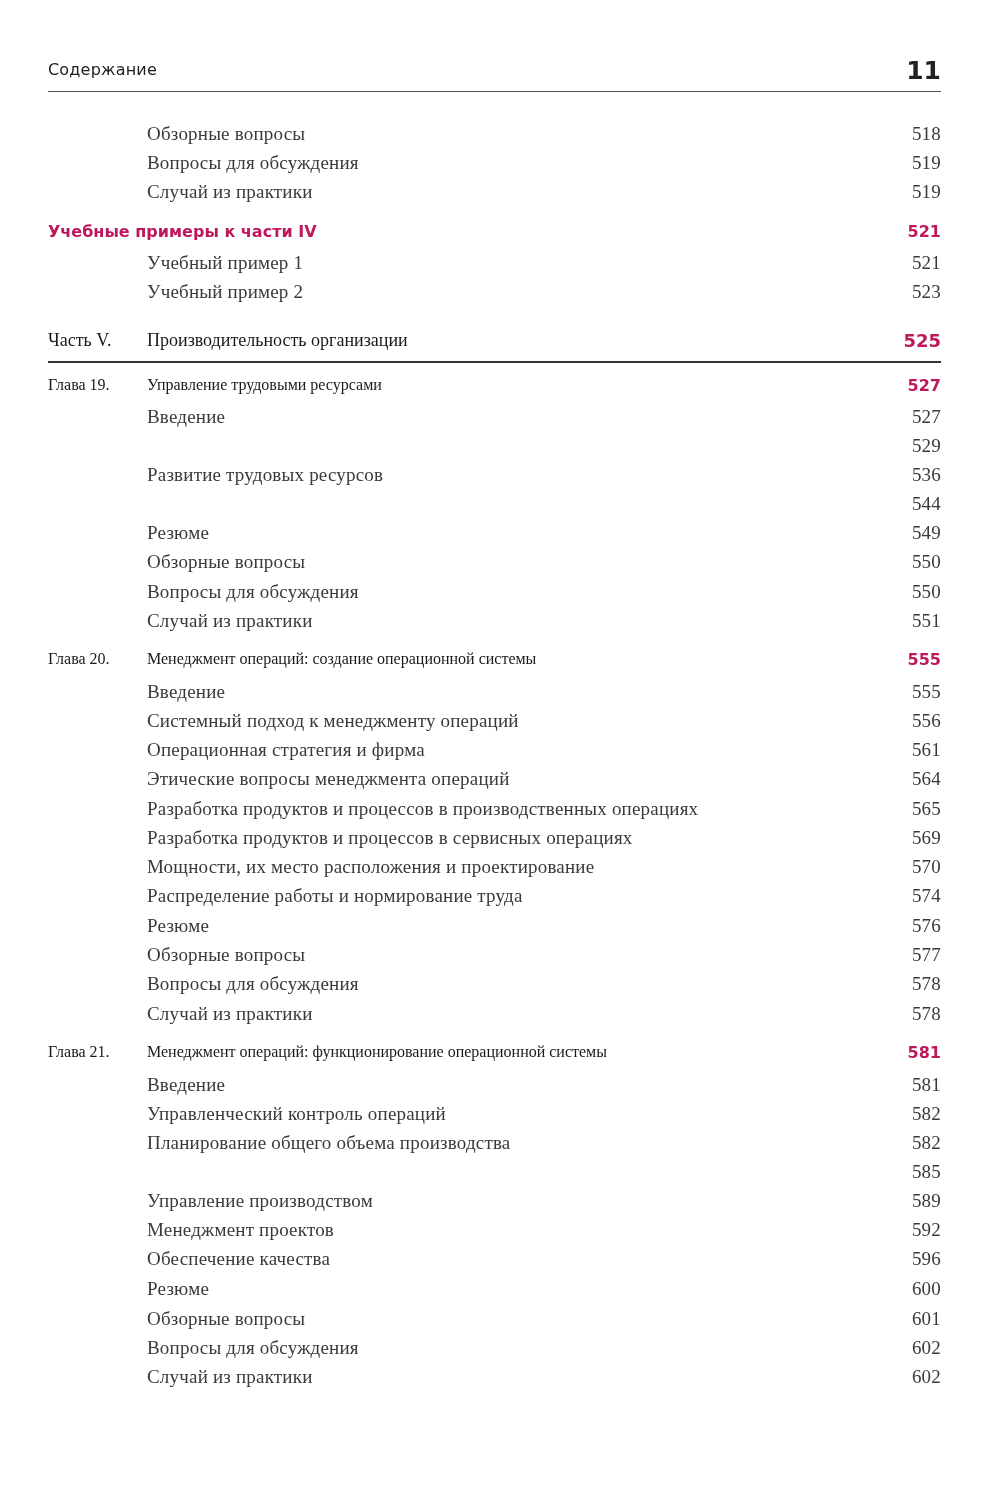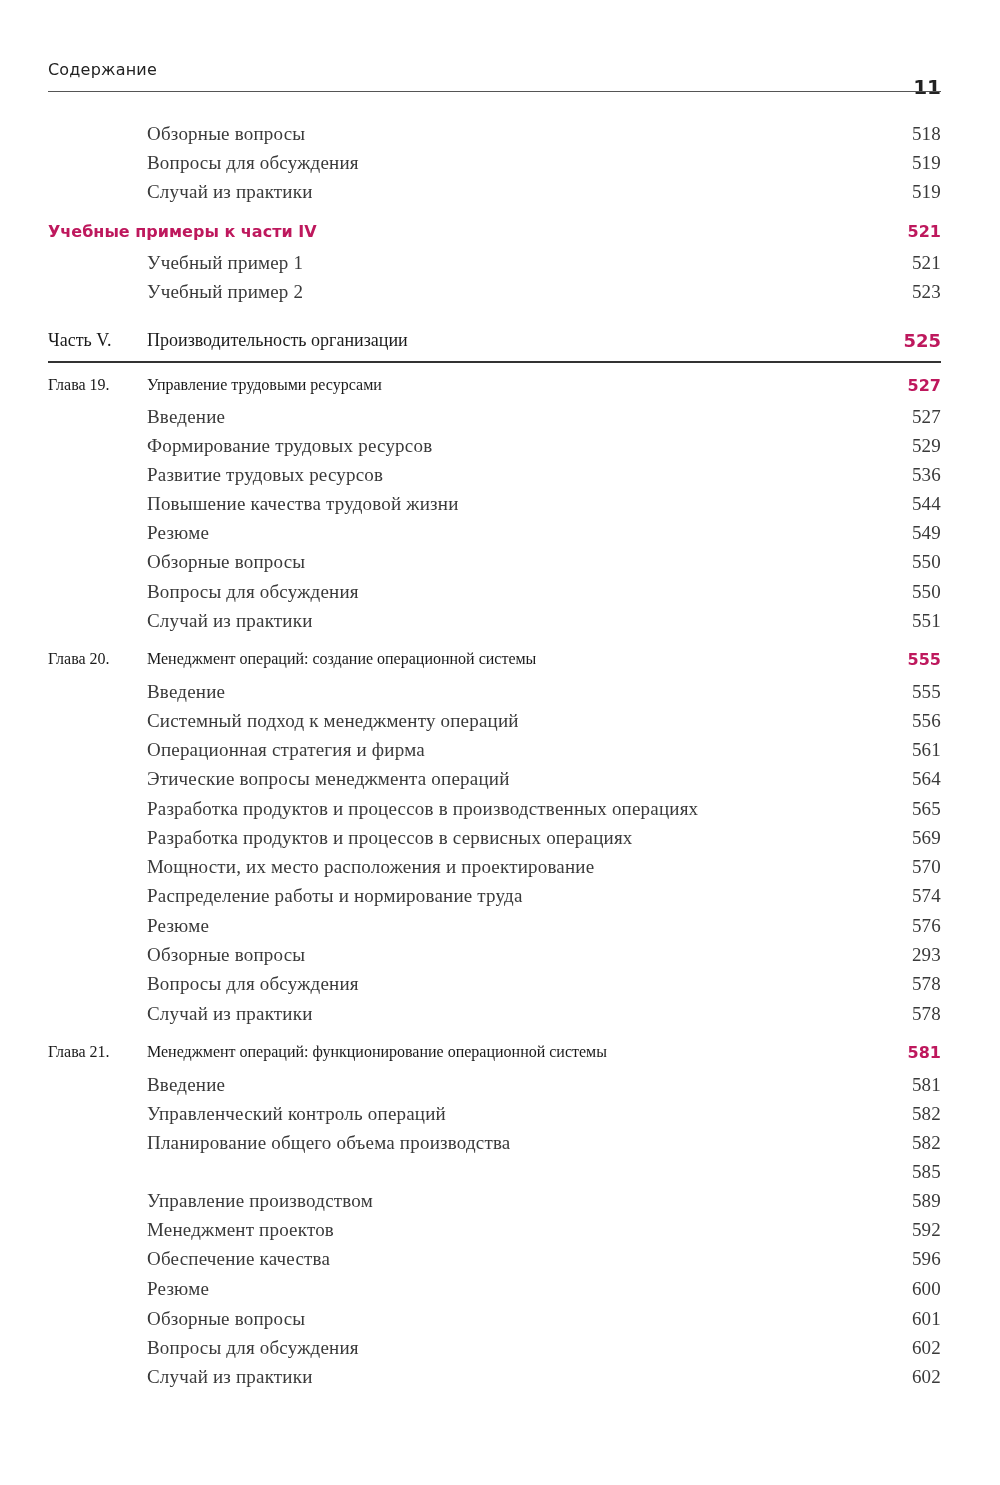--- a/index.html
+++ b/index.html
@@ -34,22 +34,21 @@
       position: absolute;
       left: 0;
       top: 4px;
       letter-spacing: 0.2px;
     }
     .running-head .folio {
       position: absolute;
       right: 0;
       top: 0;
       font-weight: bold;
-      font-size: 20px;
-      margin-top: 19px;
+      font-size: 25px;
     }
     .head-rule {
       position: absolute;
       top: 91px;
       left: 0;
       width: 893px;
       height: 1px;
       background: #555;
     }
     .row {
@@ -155,29 +154,27 @@
       <div class="row sec chapter" style="top: 372px;">
         <span class="num">Глава 19.</span>
         <span class="name">Управление трудовыми ресурсами</span>
         <span class="page-num">527</span>
       </div>
       <div class="row sub" style="top: 404px;">
         <span class="label">Введение</span>
         <span class="page-num">527</span>
       </div>
       <div class="row sub" style="top: 433px;">
-        <span class="label">Формирование трудовых ресурсов</span>
         <span class="page-num">529</span>
       </div>
       <div class="row sub" style="top: 462px; text-align: right;">
         <span class="label">Развитие трудовых ресурсов</span>
         <span class="page-num">536</span>
       </div>
       <div class="row sub" style="top: 491px;">
-        <span class="label">Повышение качества трудовой жизни</span>
         <span class="page-num">544</span>
       </div>
       <div class="row sub" style="top: 520px;">
         <span class="label">Резюме</span>
         <span class="page-num">549</span>
       </div>
       <div class="row sub" style="top: 549px;">
         <span class="label">Обзорные вопросы</span>
         <span class="page-num">550</span>
       </div>
@@ -225,21 +222,21 @@
       <div class="row sub" style="top: 883px;">
         <span class="label">Распределение работы и нормирование труда</span>
         <span class="page-num">574</span>
       </div>
       <div class="row sub" style="top: 913px;">
         <span class="label">Резюме</span>
         <span class="page-num">576</span>
       </div>
       <div class="row sub" style="top: 942px;">
         <span class="label">Обзорные вопросы</span>
-        <span class="page-num">293</span>
+        <span class="page-num">577</span>
       </div>
       <div class="row sub" style="top: 971px;">
         <span class="label">Вопросы для обсуждения</span>
         <span class="page-num">578</span>
       </div>
       <div class="row sub" style="top: 1001px;">
         <span class="label">Случай из практики</span>
         <span class="page-num">578</span>
       </div>
       <div class="row sec chapter" style="top: 1039px;">

